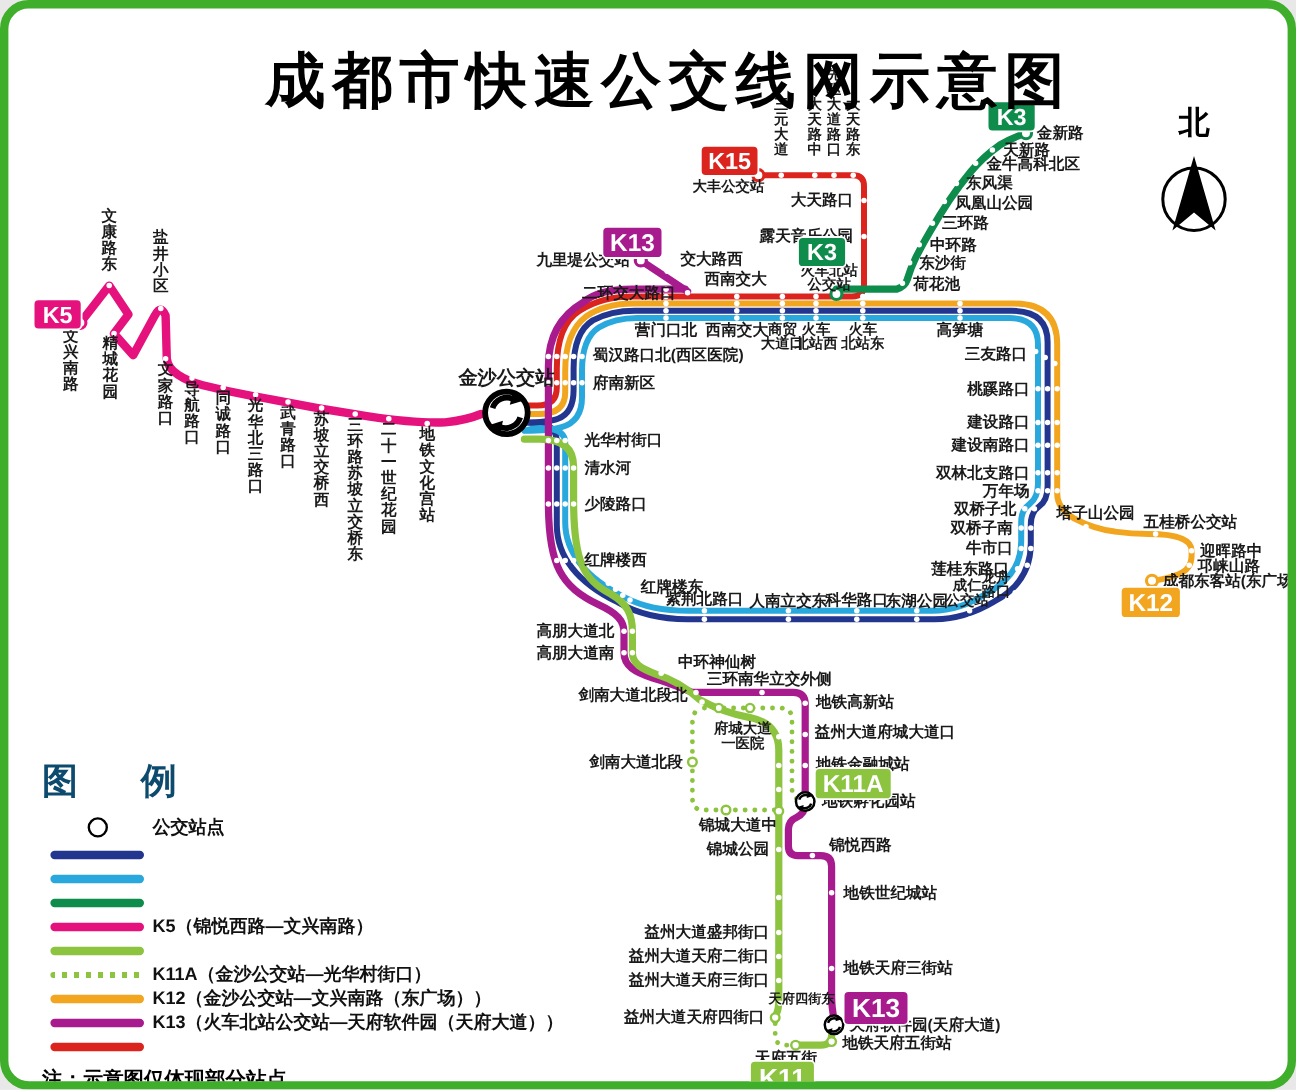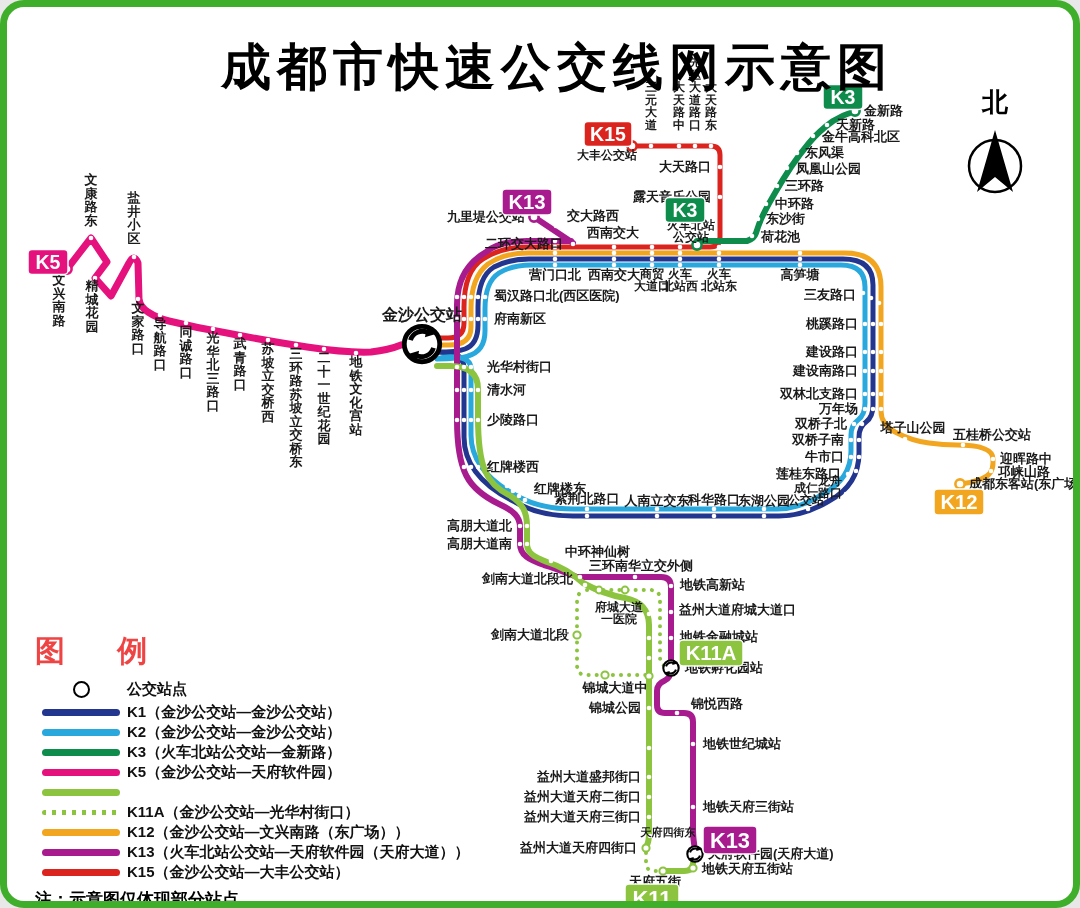--- a/index.html
+++ b/index.html
@@ -4,21 +4,21 @@
 <style>
   html,body{margin:0;padding:0;background:#e8e8e8;font-family:"Liberation Sans",sans-serif;}
   .stage{position:relative;width:1080px;height:908px;background:#ffffff;box-sizing:border-box;
          border:7px solid #3fae2a;border-radius:24px;overflow:hidden;}
   #map-svg{position:absolute;left:0;top:0;width:1080px;height:908px;}
   .title{position:absolute;top:10px;left:0;width:100%;text-align:center;
          font-size:50px;font-weight:bold;color:#000;letter-spacing:6px;margin:17px;}
   .compass{position:absolute;top:78px;left:950px;width:76px;text-align:center;}
   .compass-label{font-size:26px;font-weight:bold;color:#000;}
   .legend{position:absolute;left:28px;top:624px;width:460px;}
-  .legend-title{font-size:30px;font-weight:bold;letter-spacing:22px;color:#ef4444;margin-bottom:8px;}
+  .legend-title{font-size:30px;font-weight:bold;letter-spacing:22px;color:#0c4a6e;margin-bottom:8px;}
   .legend-row{display:flex;align-items:center;height:19px;margin:0 0 1px 0;}
   .lg-symcell{width:92px;display:flex;justify-content:center;align-items:center;flex:none;}
   .lg-circle{width:13px;height:13px;border:2.5px solid #000;border-radius:50%;background:#fff;}
   .lg-line{width:78px;height:7px;border-radius:4px;flex:none;margin:0 7px;}
   .lg-label{font-size:15px;font-weight:bold;color:#111;white-space:nowrap;}
   .legend-note{font-size:17px;font-weight:bold;color:#000;margin-top:6px;}
   ul.legend-list{list-style:none;margin:4px 0 0 0;padding:0;}
   text{font-family:"Liberation Sans",sans-serif;}
 </style>
 </head>
@@ -353,49 +353,45 @@
     <div class="legend-title">图 例</div>
     <div class="legend-row">
       <span class="lg-symcell">
           <span class="lg-circle"></span>
         </span>
       <span class="lg-label">公交站点</span>
     </div>
     <ul class="legend-list" id="legend-list">
         <li class="legend-row">
           <span class="lg-line" style="background: rgb(35, 54, 143);"></span>
-          <span class="lg-label">K1（金沙公交站—金沙公交站）</span>
         </li>
         <li class="legend-row">
           <span class="lg-line" style="background: rgb(41, 168, 221);"></span>
-          <span class="lg-label">K2（金沙公交站—金沙公交站）</span>
         </li>
         <li class="legend-row">
           <span class="lg-line" style="background: rgb(13, 140, 76);"></span>
-          <span class="lg-label">K3（火车北站公交站—金新路）</span>
         </li>
         <li class="legend-row">
           <span class="lg-line" style="background: rgb(229, 18, 125);"></span>
-          <span class="lg-label">K5（金沙公交站—天府软件园）</span>
+          <span class="lg-label">K5（锦悦西路—文兴南路）</span>
         </li>
         <li class="legend-row">
           <span class="lg-line" style="background: rgb(140, 196, 63);"></span>
         </li>
         <li class="legend-row">
           <span class="lg-line" style="background: repeating-linear-gradient(90deg, rgb(140, 196, 63) 0px, rgb(140, 196, 63) 4px, transparent 4px, transparent 10px); height: 5px;"></span>
           <span class="lg-label">K11A（金沙公交站—光华村街口）</span>
         </li>
         <li class="legend-row">
           <span class="lg-line" style="background: rgb(242, 165, 30);"></span>
           <span class="lg-label">K12（金沙公交站—文兴南路（东广场））</span>
         </li>
         <li class="legend-row">
           <span class="lg-line" style="background: rgb(168, 27, 143);"></span>
           <span class="lg-label">K13（火车北站公交站—天府软件园（天府大道））</span>
         </li>
         <li class="legend-row">
           <span class="lg-line" style="background: rgb(220, 36, 31);"></span>
-          <span class="lg-label">K15（金沙公交站—大丰公交站）</span>
         </li>
       </ul>
     <div class="legend-note">注：示意图仅体现部分站点</div>
   </div>
 </div>
 
 </body></html>

